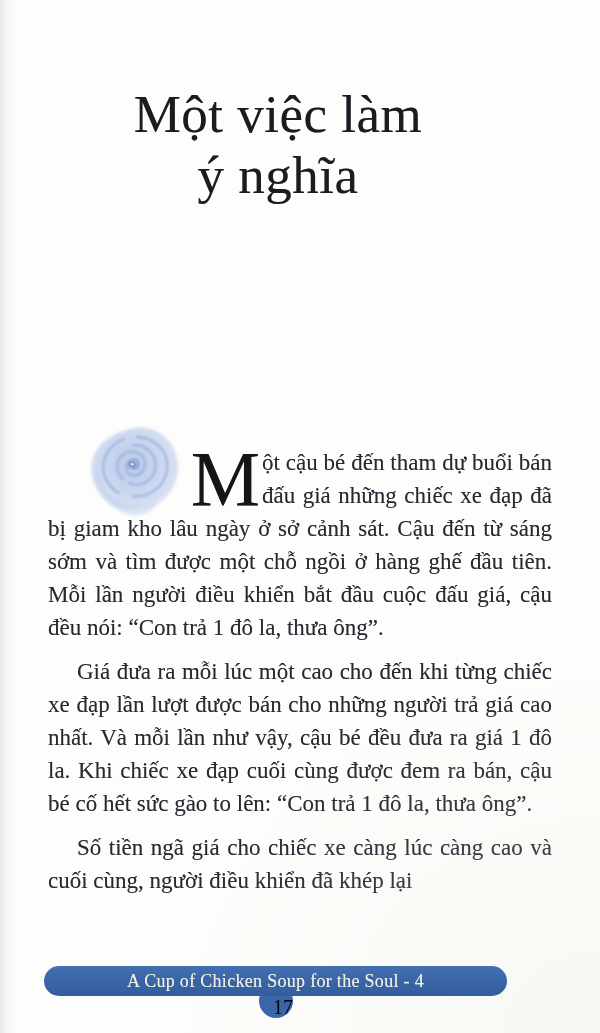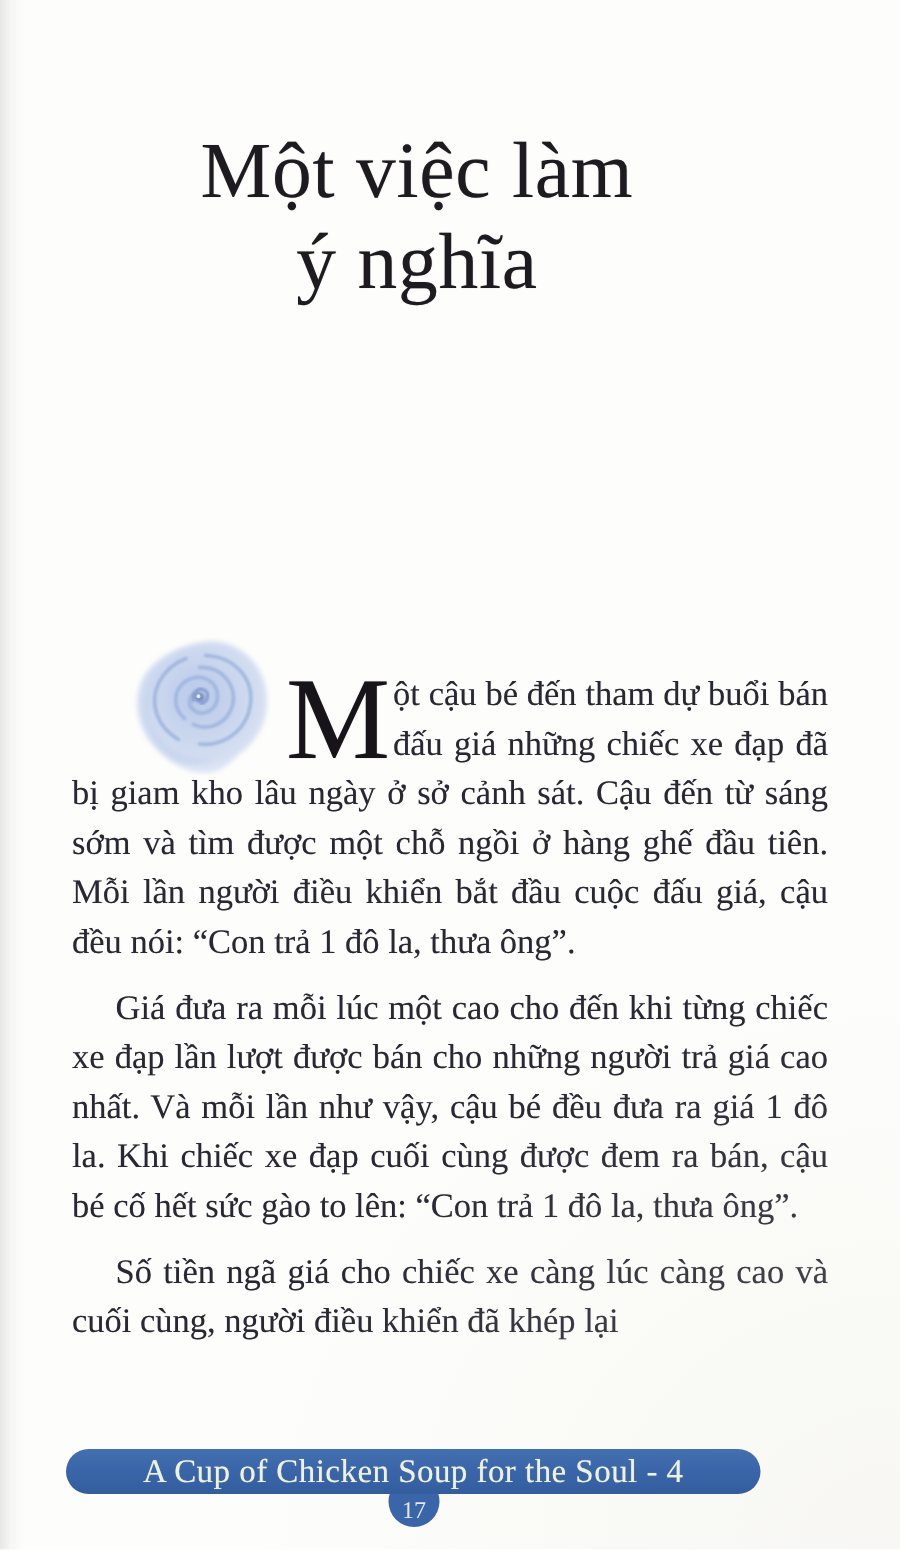--- a/index.html
+++ b/index.html
@@ -81,44 +81,44 @@
     position: absolute;
     left: 44px;
     top: 966px;
     width: 463px;
     height: 30px;
     border-radius: 15px;
     background: linear-gradient(180deg, #4470b2 0%, #3a66a9 45%, #335d9d 100%);
     z-index: 2;
     text-align: center;
     line-height: 30px;
-    font-size: 22px;
+    font-size: 18px;
     color: #eef1e0;
     letter-spacing: 0.3px;
     text-shadow: 0 0 0.6px rgba(240,242,225,0.6);
   }
   .page-badge {
     position: absolute;
     left: 259px;
     top: 984px;
     width: 34px;
     height: 34px;
     border-radius: 50%;
     background: #3a66a9;
     z-index: 1;
   }
   .page-badge span {
     position: absolute;
     bottom: 1px;
     left: 0;
     width: 100%;
-    text-align: center;
-    font-size: 16px;
+    text-align: right;
+    font-size: 20px;
     line-height: 19px;
-    color: #e5e5e5;
+    color: #000000;
   }
 </style>
 </head>
 <body>
 
 <div class="page">
 
   <h1 class="title"><span>Một việc làm</span><br><span>ý nghĩa</span></h1>
 
   <div class="story">

